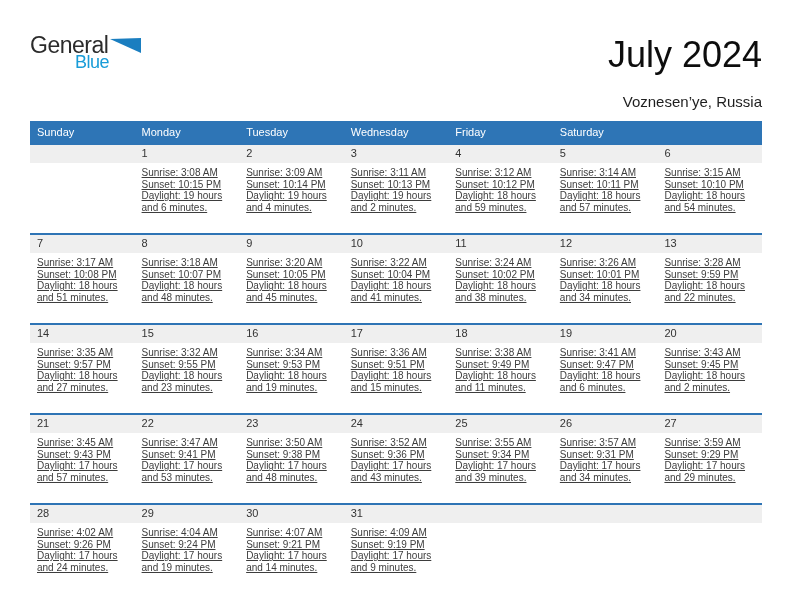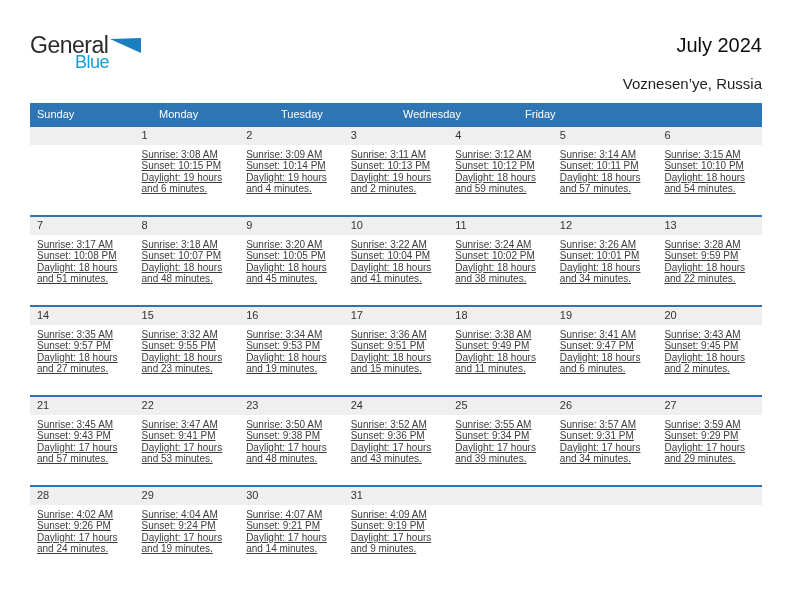--- a/index.html
+++ b/index.html
@@ -22,30 +22,30 @@
     font-size:23px;color:#2b2b2b;letter-spacing:-0.5px;font-weight:400;
   }
   .logo-tri{margin:1px 0 0 2px;display:block;}
   .logo-blue{
     font-size:18px;letter-spacing:-0.5px;font-weight:400;
     color:var(--logo-blue,#189CD8);
     margin:-4px 0 0 45px;
   }
   .titles{text-align:right;}
   .title{
-    margin:0;font-size:20px;font-weight:400;color:#0d0d0d;line-height:1.15;
+    margin:0;font-size:36px;font-weight:400;color:#0d0d0d;line-height:1.15;
   }
   .subtitle{
     margin-top:18px;font-size:15px;color:#1e1e1e;
   }
 
   
   .calendar{margin:11px 30px 0 30px;}
   .weekdays{
-    display:grid;grid-template-columns:repeat(6,1fr);
+    display:grid;grid-template-columns:repeat(7,1fr);
     background:var(--header-bg,#2E75B6);
     height:22px;
   }
   .weekday{
     color:#fff;font-size:11px;padding:5px 0 0 7px;
     white-space:nowrap;overflow:hidden;
   }
   .week{
     display:grid;grid-template-columns:repeat(7,1fr);
     border-top:2px solid var(--week-border,#2E74B5);
@@ -84,20 +84,21 @@
     </div>
   </div>
 
   <div class="calendar" id="calendar">
       <div class="weekdays">
         <div class="weekday">Sunday</div>
         <div class="weekday">Monday</div>
         <div class="weekday">Tuesday</div>
         <div class="weekday">Wednesday</div>
         <div class="weekday">Friday</div>
+        <div class="weekday">Saturday</div>
       </div>
       <div class="week">
         <div class="cell">
           <div class="num"></div>
           <div class="details"></div>
         </div>
         <div class="cell">
           <div class="num">1</div>
           <div class="details">
             <div class="line">Sunrise: 3:08 AM</div>

